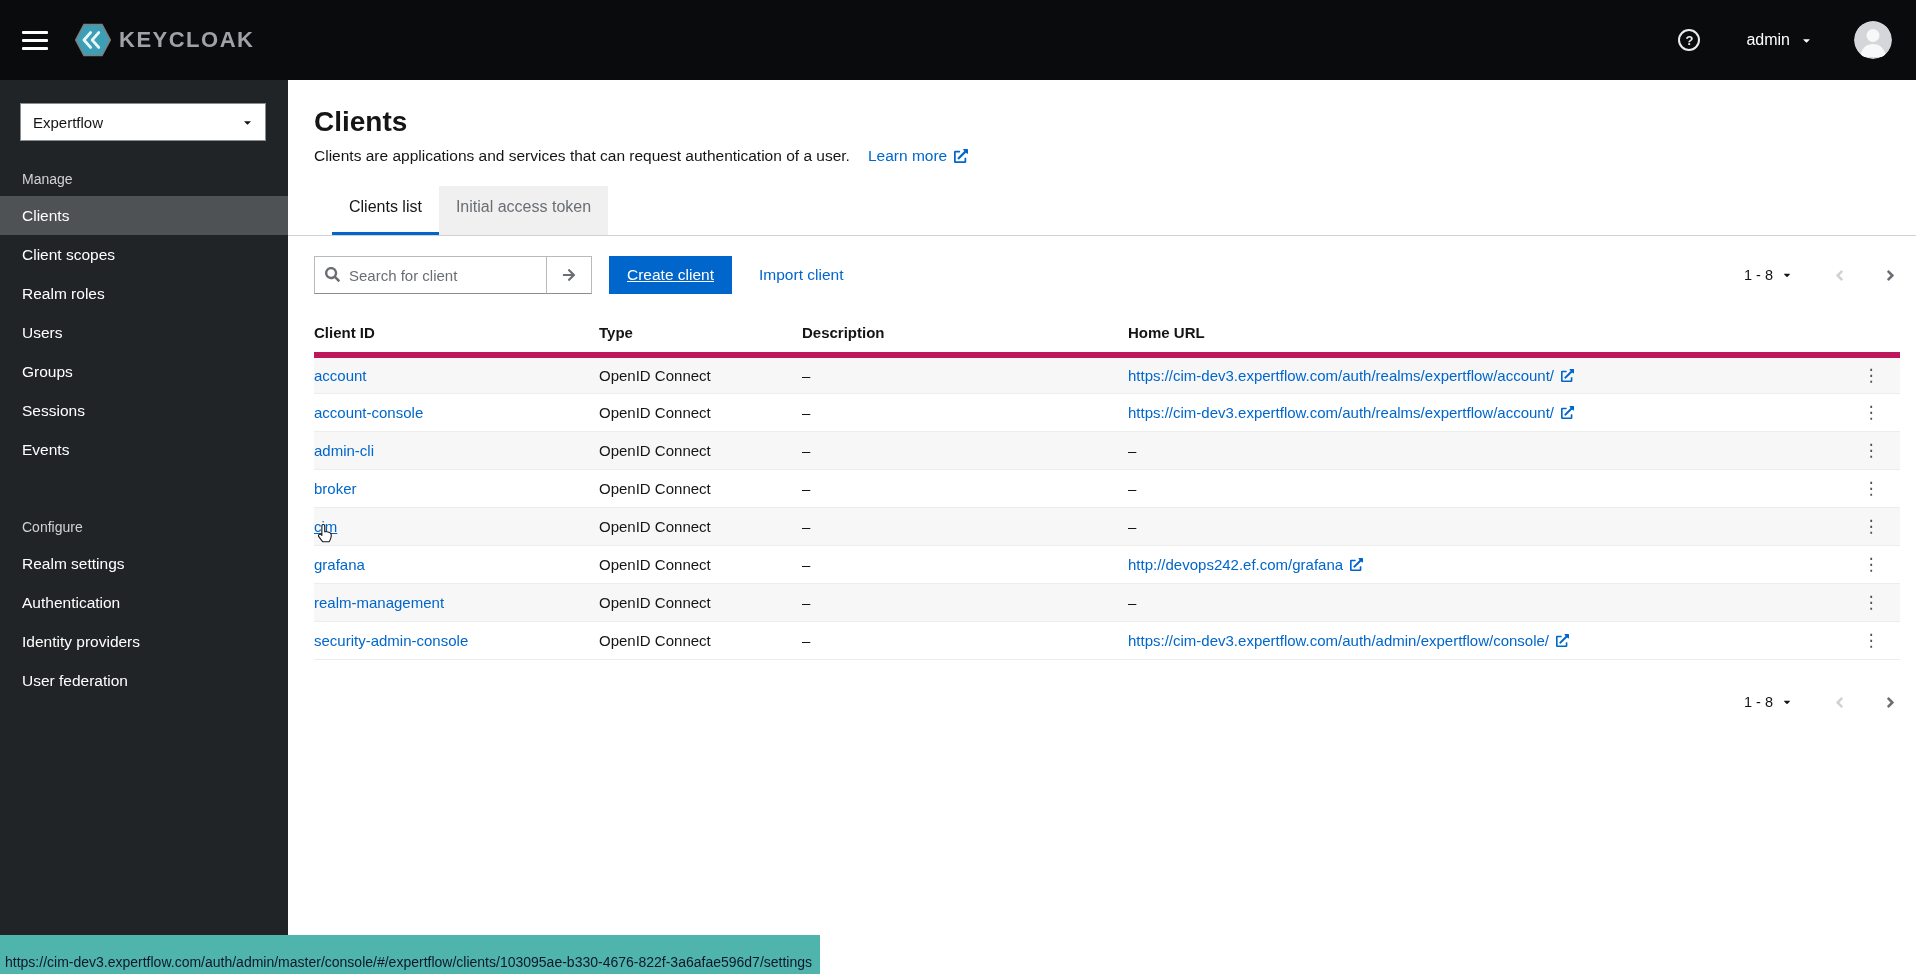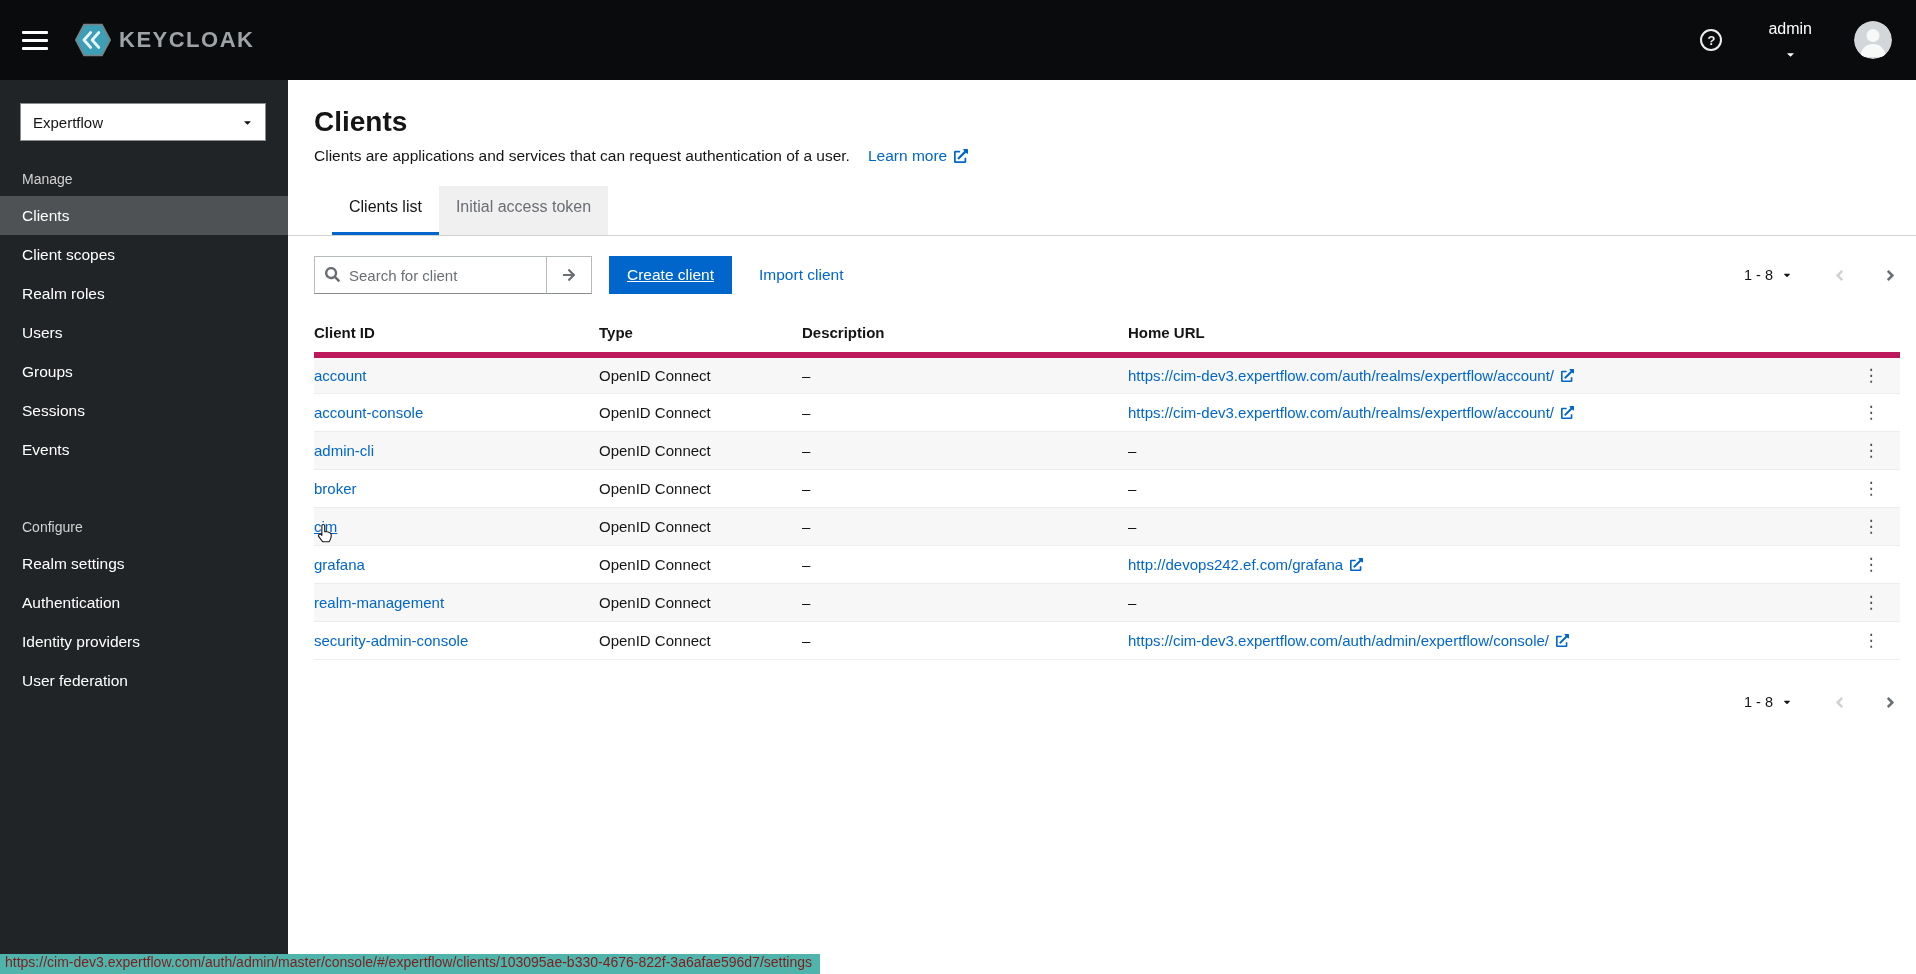--- a/index.html
+++ b/index.html
@@ -12,21 +12,21 @@
   
   .topbar { height:80px; background:#090b0d; display:flex; align-items:center; padding:0 24px 0 22px; }
   .hamburger { width:26px; display:flex; flex-direction:column; gap:5px; padding:4px 0; margin-right:27px; }
   .hamburger span { display:block; height:3px; background:#fff; border-radius:1px; }
   .logo { display:flex; align-items:center; gap:8px; }
   .logo-text { font-size:22px; font-weight:700; color:#9fa3a6; letter-spacing:1.5px; }
   .topbar-spacer { flex:1; }
   .help-btn { width:22px; height:22px; border:2px solid #ededed; border-radius:50%; color:#ededed;
               font-size:13px; font-weight:700; display:flex; align-items:center; justify-content:center;
               margin-right:46px; }
-  .user-menu { display:flex; align-items:center; gap:11px; color:#fff; font-size:16px; margin-right:42px; cursor:pointer;flex-direction:column; }
+  .user-menu { display:flex; align-items:center; gap:11px; color:#fff; font-size:16px; margin-right:42px; cursor:pointer; }
   .avatar { width:38px; height:38px; border-radius:50%; overflow:hidden; cursor:pointer; }
 
   
   .layout { display:flex; height:894px; }
 
   
   .sidebar { width:288px; flex-shrink:0; background:#212427; padding-top:23px; overflow:hidden; }
   .realm-select { margin:0 22px 16px 20px; height:38px; background:#fff; border:1px solid #8a8d90;
                   display:flex; align-items:center; justify-content:space-between; padding:8px 12px;
                   font-size:15px; color:#151515; cursor:pointer; }
@@ -78,22 +78,22 @@
   .client-link { color:#0066cc; }
   .client-link.hovered { text-decoration:underline; }
   .home-link { color:#0066cc; display:inline-flex; align-items:center; gap:7px; }
   .ext-icon { flex-shrink:0; }
   .td-kebab { text-align:center; padding-right:0 !important; }
   .kebab-btn { color:#4f5255; font-size:17px; line-height:1; padding:3px 9px; }
 
   .bottom-bar { display:flex; justify-content:flex-end; margin-top:30px; }
 
   
-  .statusbar { position:fixed; left:0; bottom:0; background:#4fb5ac; color:#7f1d1d;
-               font-size:14px; padding:0 8px 4px 5px; white-space:nowrap; z-index:60; }
+  .statusbar { position:fixed; left:0; bottom:0; background:#4fb5ac; color:#0f172a;
+               font-size:14px; padding:19px 8px 4px 5px; white-space:nowrap; z-index:60; }
 
   
   .cursor-overlay { position:fixed; left:316px; top:523px; z-index:50; pointer-events:none; }
 </style>
 </head>
 <body>
 
 <header class="topbar">
   <button class="hamburger">
       <span></span>

